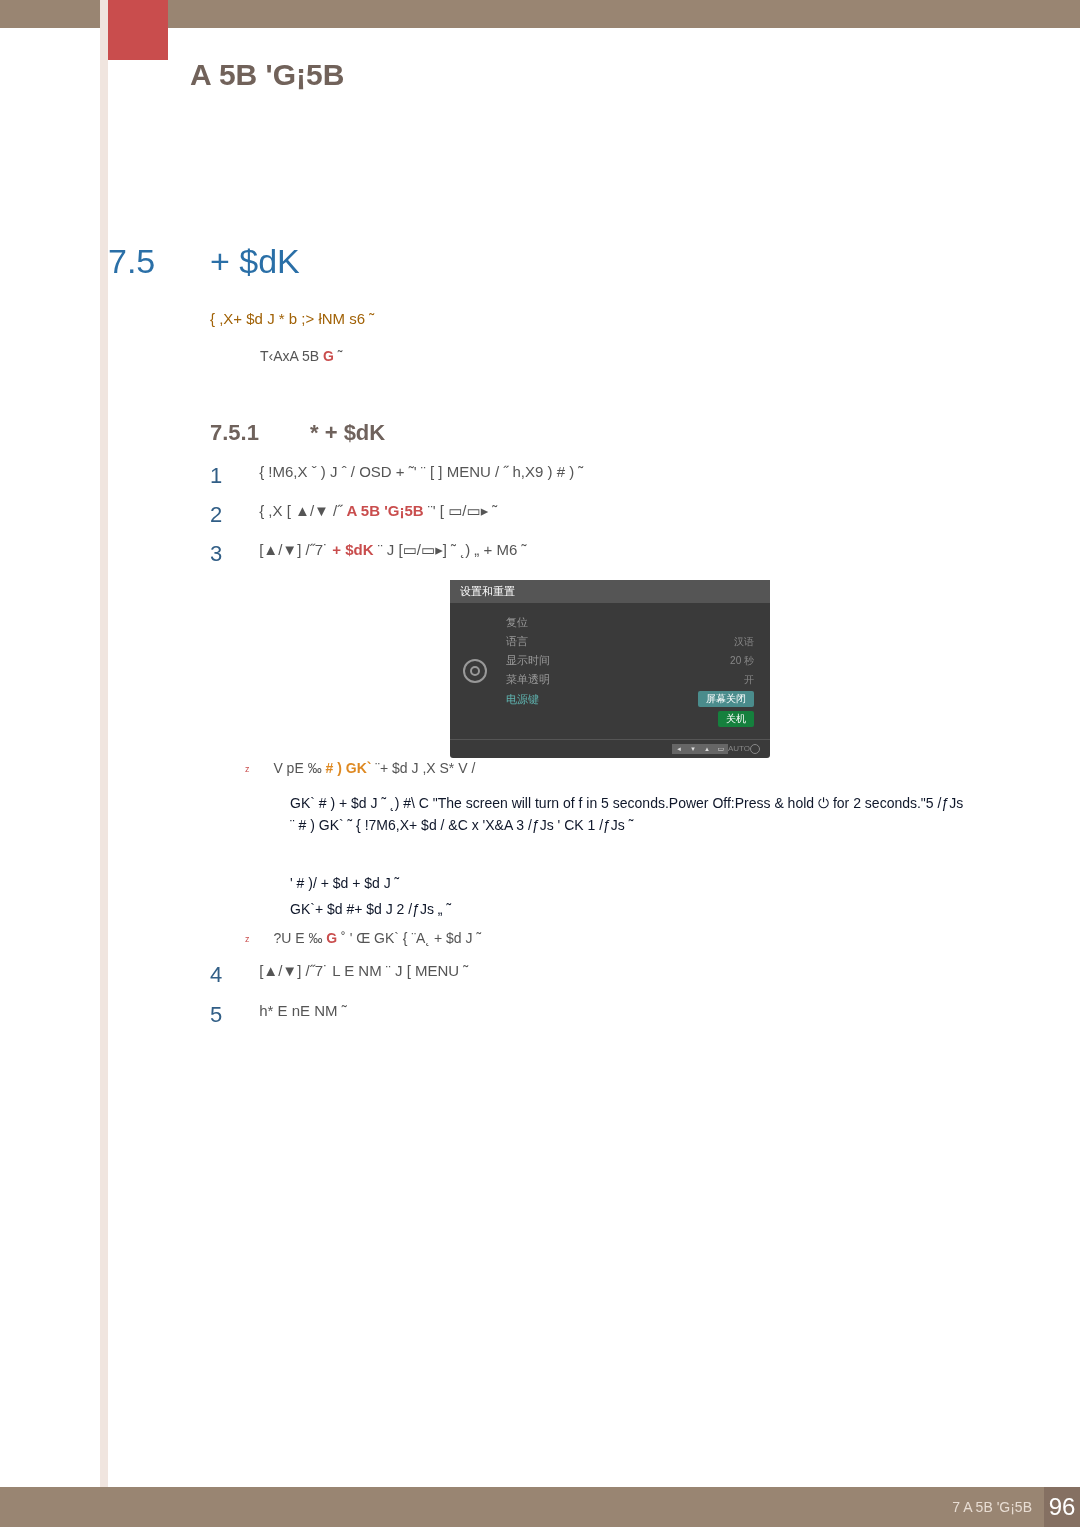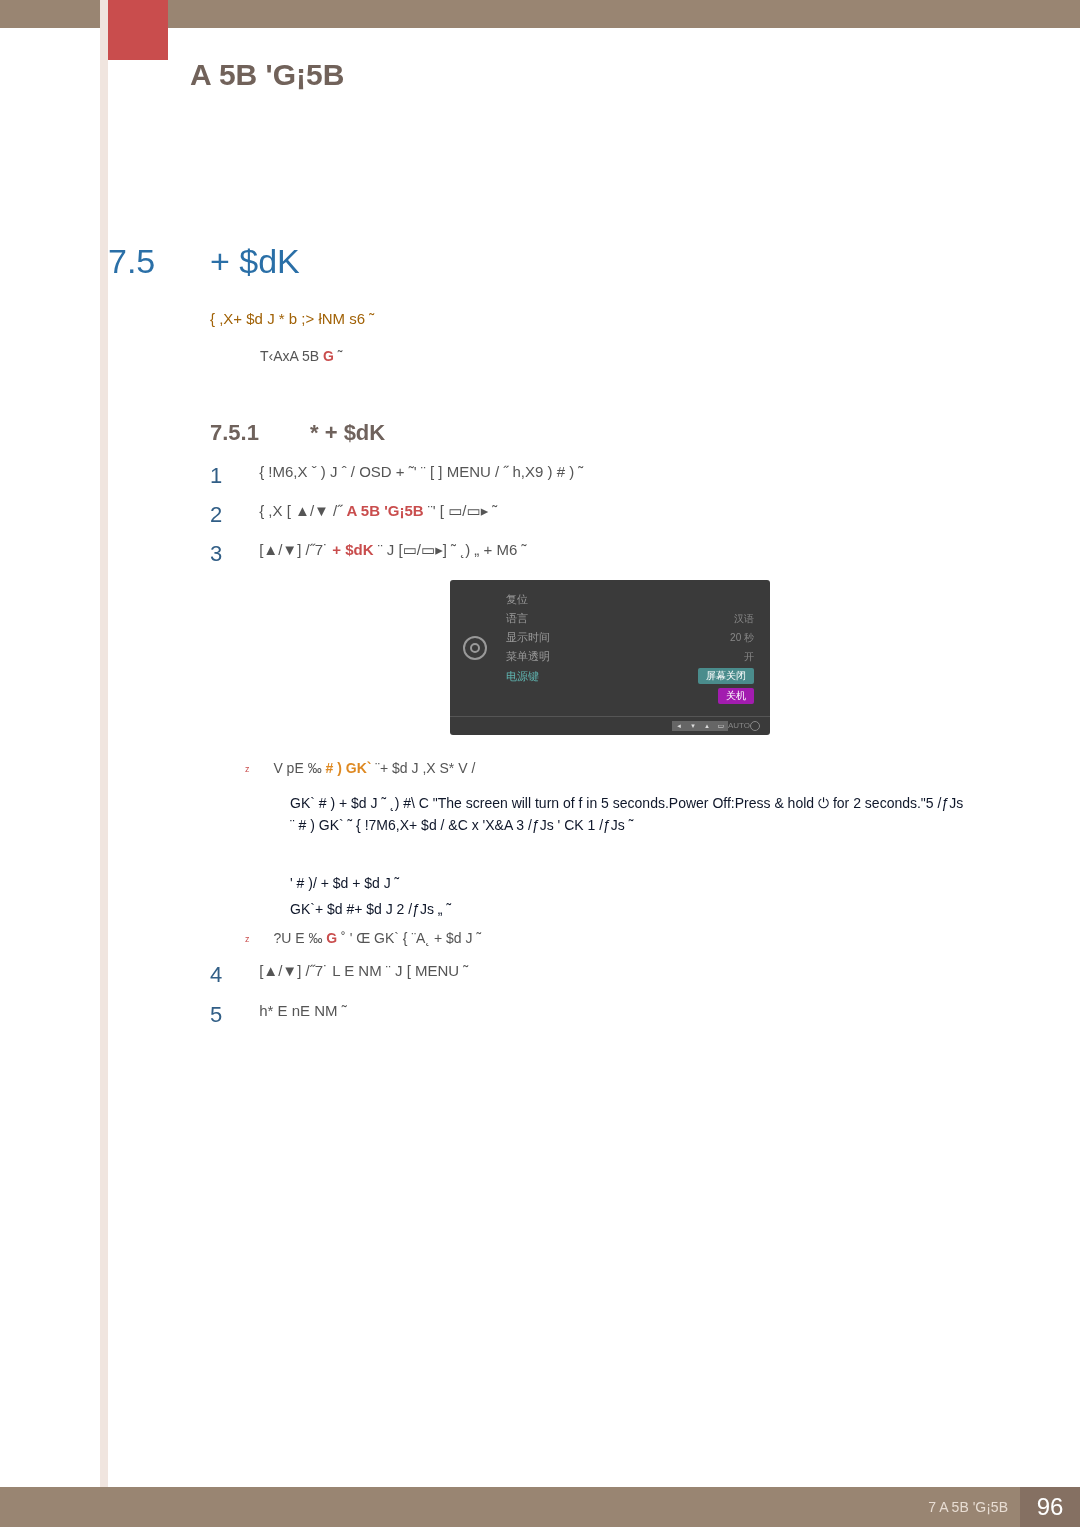--- a/index.html
+++ b/index.html
@@ -125,21 +125,21 @@
   .osd-row{
     display:flex; justify-content:space-between; padding:2px 6px; align-items:center;
   }
   .osd-row.highlight .val{
     padding: 1px 6px;
   }
   .osd-row .lbl { color:#999; }
   .osd-row .val { color:#888; font-size:10px; }
   .osd-row.active .lbl { color:#5fb4b0; }
   .osd-row .val.hl { background:#4a8c8c; color:#fff; border-radius:2px; padding:1px 8px; }
-  .osd-row .val.hl2 { background:#a21caf; color:#fff; border-radius:2px; padding:1px 8px; }
+  .osd-row .val.hl2 { background:#15803d; color:#fff; border-radius:2px; padding:1px 8px; }
   .osd-foot{
     display:flex; justify-content:flex-end; padding:4px 10px; border-top:1px solid #555;
   }
   .osd-foot .btn{
     width:14px; height:10px; background:#666; display:flex; align-items:center; justify-content:center; font-size:7px; color:#ddd;
   }
   .osd-foot .auto { font-size:8px; color:#888; }
   .osd-foot .pwr { width:10px; height:10px; border:1px solid #888; border-radius:50%; }
 
   .bullet-row { position: absolute; left: 245px; font-size: 14px; color: #555; }
@@ -169,21 +169,21 @@
     height: 40px;
     background: #998572;
     color: #fff;
     display: flex;
     justify-content: flex-end;
     align-items: center;
     font-size: 14px;
   }
   .footer-text { margin-right: 12px; color:#e8ddd3; }
   .page-num{
-    width: 60px;
+    width: 36px;
     height: 40px;
     background: #857062;
     display:flex; align-items:center; justify-content:center;
     font-size: 24px;
     color:#fff;
   }
   .arrows { font-family: sans-serif; }
 </style>
 </head>
 <body>
@@ -218,20 +218,21 @@
 </div>
 
 <div class="step step3">
   <span class="step-num">3</span>
   <span class="step-body">
     <span>[</span><span class="arrows">▲/▼</span><span>] /˝7˙  </span><span class="red-text">+ $dK</span><span> ¨  J     [▭/▭▸] ˜  ˛)  „  + M6 ˜</span>
   </span>
 </div>
 
 <div class="osd-panel">
+  <div class="osd-header">设置和重置</div>
   <div class="osd-body">
     <div class="osd-icon-col">
       <div class="gear"></div>
     </div>
     <div class="osd-list">
       <div class="osd-row">
         <span class="lbl">复位</span>
           <span class="val"></span>
       </div>
       <div class="osd-row">

